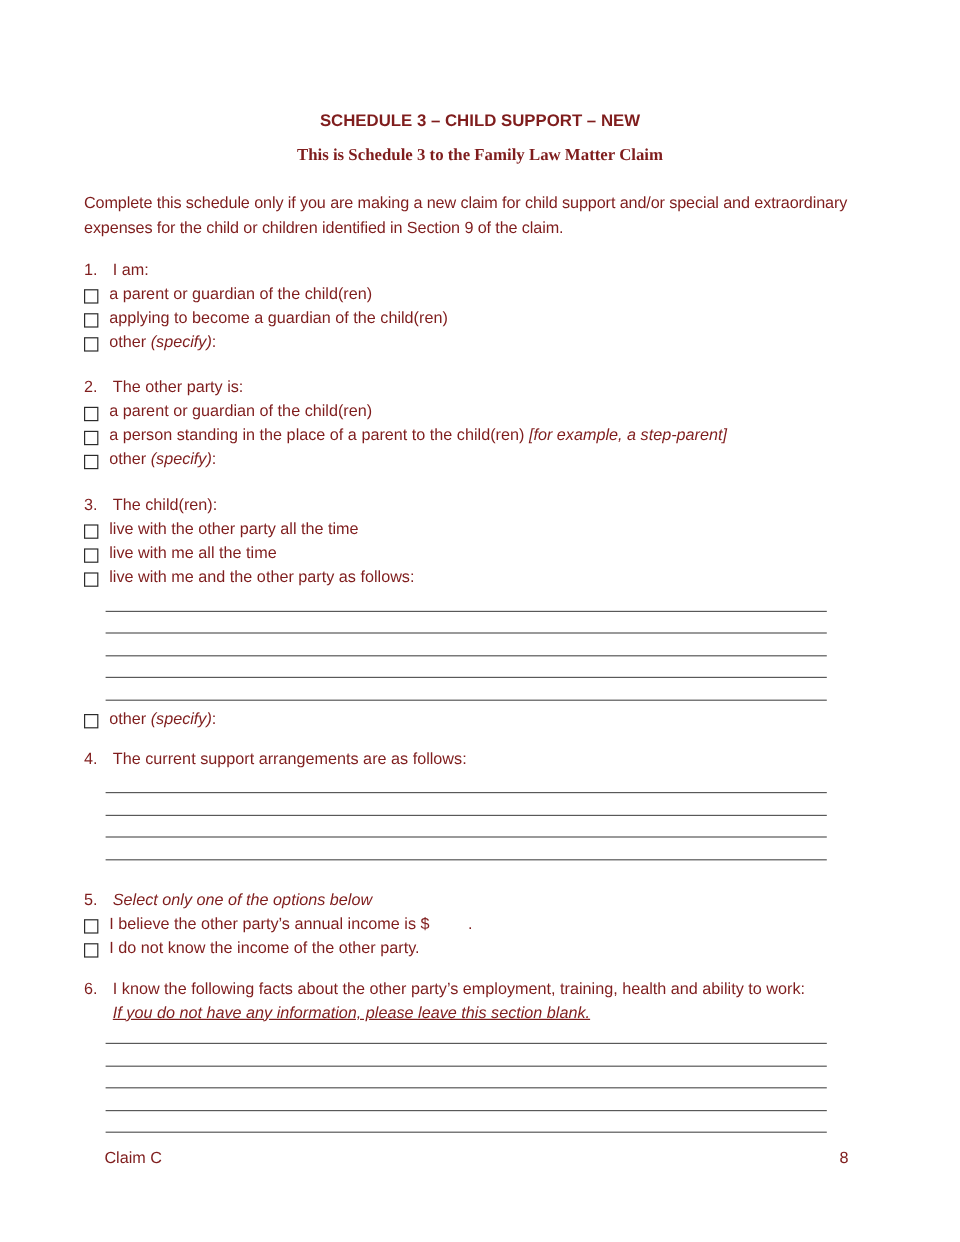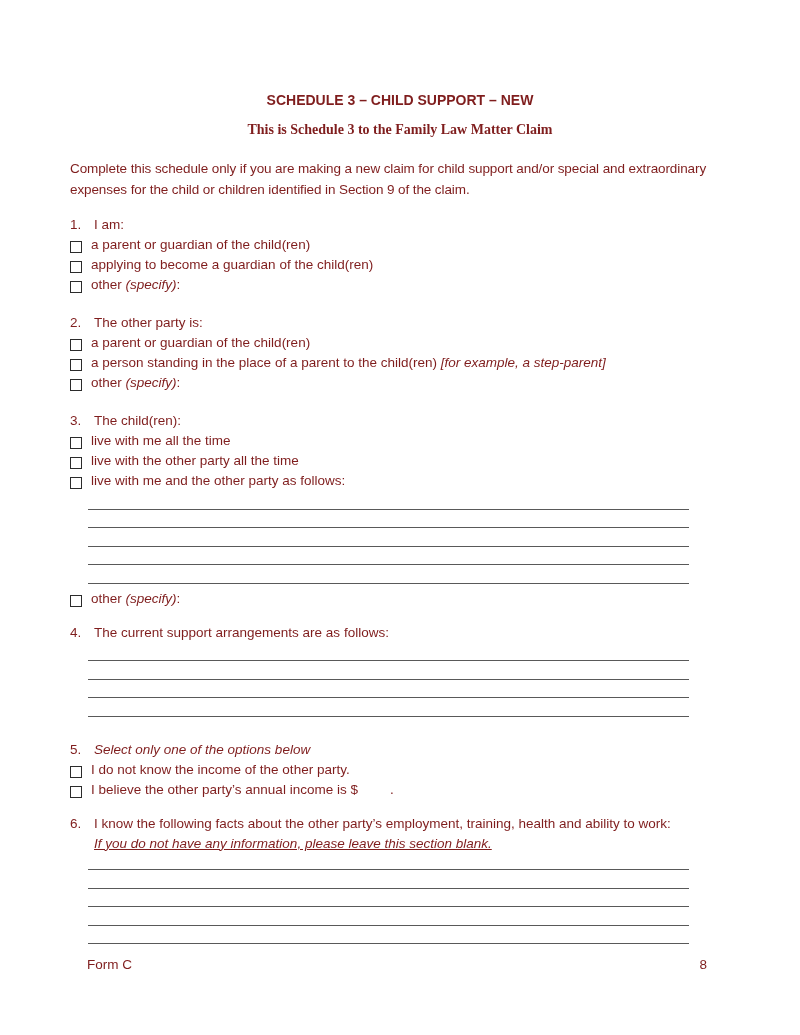--- a/index.html
+++ b/index.html
@@ -106,25 +106,25 @@
           <span class="opt-label"><span>other </span><span class="it">(specify)</span><span>:</span></span>
         </div>
       </div>
       <div class="section">
         <div class="sec-head">
           <span class="sec-num">3.</span>
           <span class="sec-head-text"><span>The child(ren):</span></span>
         </div>
         <div class="opt">
           <span class="cb"></span>
-          <span class="opt-label"><span>live with me all the time</span></span>
+          <span class="opt-label"><span>live with the other party all the time</span></span>
         </div>
         <div class="opt">
           <span class="cb"></span>
-          <span class="opt-label"><span>live with the other party all the time</span></span>
+          <span class="opt-label"><span>live with me all the time</span></span>
         </div>
         <div class="opt">
           <span class="cb"></span>
           <span class="opt-label"><span>live with me and the other party as follows:</span></span>
         </div>
         <div class="wgroup">
           <div class="wline"></div>
           <div class="wline"></div>
           <div class="wline"></div>
           <div class="wline"></div>
@@ -147,39 +147,39 @@
           <div class="wline"></div>
         </div>
       </div>
       <div class="section">
         <div class="sec-head">
           <span class="sec-num">5.</span>
           <span class="sec-head-text"><span class="it">Select only one of the options below</span></span>
         </div>
         <div class="opt">
           <span class="cb"></span>
-          <span class="opt-label"><span>I do not know the income of the other party.</span></span>
+          <span class="opt-label"><span>I believe the other party’s annual income is $</span><span class="gap" style="width: 32px;"></span><span>.</span></span>
         </div>
         <div class="opt">
           <span class="cb"></span>
-          <span class="opt-label"><span>I believe the other party’s annual income is $</span><span class="gap" style="width: 32px;"></span><span>.</span></span>
+          <span class="opt-label"><span>I do not know the income of the other party.</span></span>
         </div>
       </div>
       <div class="section">
         <div class="sec-head">
           <span class="sec-num">6.</span>
           <span class="sec-head-text"><span>I know the following facts about the other party’s employment, training, health and ability to work:</span></span>
         </div>
         <div class="sec-note"><span class="it">If you do not have any information, please leave this section blank.</span></div>
         <div class="wgroup">
           <div class="wline"></div>
           <div class="wline"></div>
           <div class="wline"></div>
           <div class="wline"></div>
           <div class="wline"></div>
         </div>
       </div>
     </div>
   <div class="footer">
-    <span class="form-label">Form C</span>
+    <span class="form-label">Claim C</span>
     <span class="page-num">8</span>
   </div>
 </div>
 
 </body></html>

